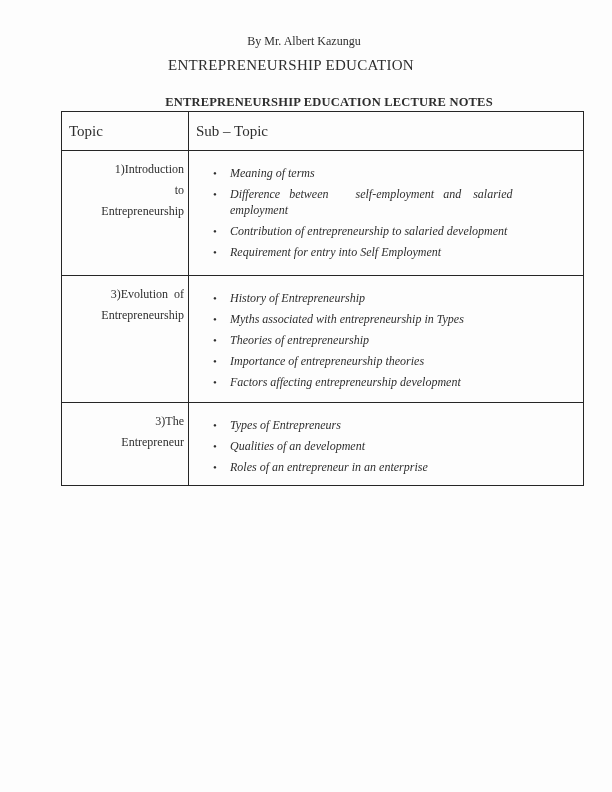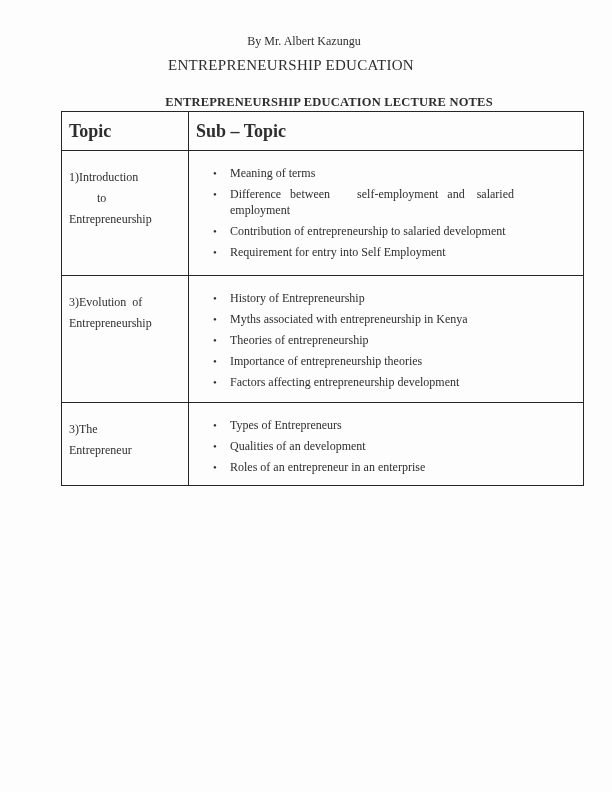--- a/index.html
+++ b/index.html
@@ -48,32 +48,33 @@
   table.notes th, table.notes td {
     border: 1.2px solid #262626;
     box-sizing: border-box;
   }
   col.c1 { width: 127px; }
   col.c2 { width: 395px; }
   th {
     height: 39px;
     text-align: left;
     vertical-align: middle;
-    font-size: 18px;
-    font-weight: bold;
+    font-size: 15px;
+    font-weight: normal;
     padding: 0 0 0 7px;
   }
   tbody tr:nth-child(1) td { height: 125px; }
   tbody tr:nth-child(2) td { height: 127px; }
   tbody tr:nth-child(3) td { height: 83px; }
   td { vertical-align: top; }
   .topic-cell {
-    padding: 16px 4px 0 7px;
+    padding: 8px 4px 0 7px;
     font-size: 12px;
     line-height: 21px;
+    text-align: right;
   }
   .topic-line { white-space: pre-wrap; }
   .topic-line.indent { padding-left: 28px; }
   .subtopic-cell { padding: 14px 0 0 0; }
   ul.subtopics {
     list-style: none;
     margin: 0;
     padding: 0 8px 0 24px;
   }
   ul.subtopics li {
@@ -84,20 +85,21 @@
   }
   .bullet {
     flex: 0 0 17px;
     width: 17px;
     font-size: 11px;
     line-height: 16px;
   }
   .li-text {
     flex: 1;
     white-space: pre-wrap;
+    font-style: italic;
   }
 </style>
 </head>
 <body>
 
 <div class="page-root">
   <div class="byline">By Mr. Albert Kazungu</div>
 
   <div class="course-title">ENTREPRENEURSHIP EDUCATION</div>
 
@@ -149,21 +151,21 @@
             <div class="topic-line">Entrepreneurship</div>
           </td>
           <td class="subtopic-cell">
             <ul class="subtopics">
               <li>
                 <span class="bullet">•</span>
                 <span class="li-text">History of Entrepreneurship</span>
               </li>
               <li>
                 <span class="bullet">•</span>
-                <span class="li-text">Myths associated with entrepreneurship in Kenya</span>
+                <span class="li-text">Myths associated with entrepreneurship in Types</span>
               </li>
               <li>
                 <span class="bullet">•</span>
                 <span class="li-text">Theories of entrepreneurship</span>
               </li>
               <li>
                 <span class="bullet">•</span>
                 <span class="li-text">Importance of entrepreneurship theories</span>
               </li>
               <li>

